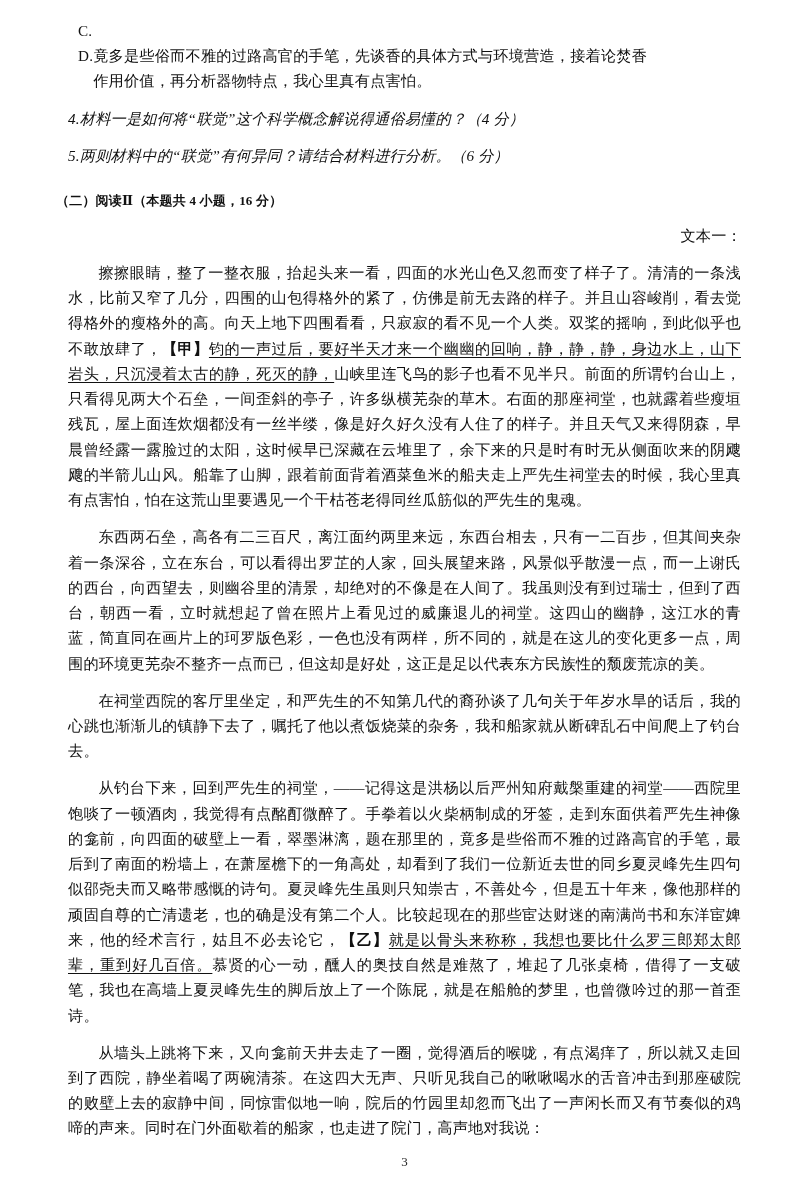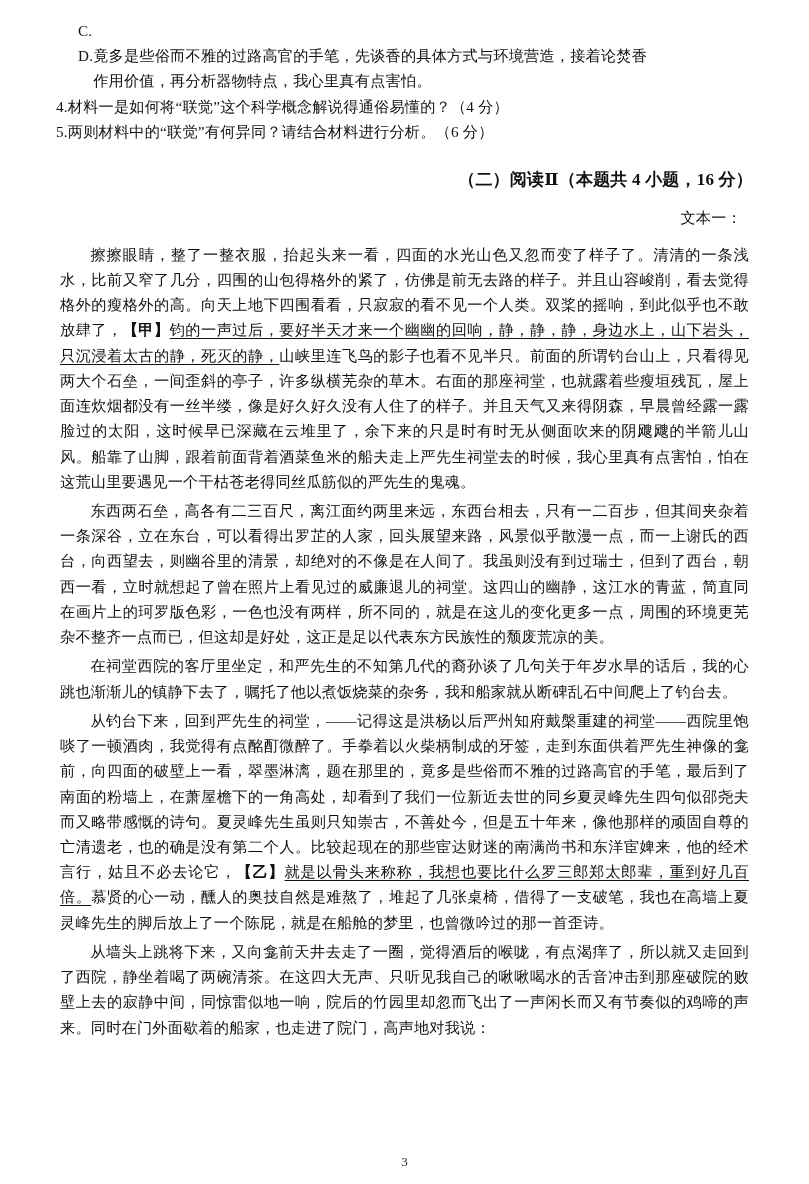--- a/index.html
+++ b/index.html
@@ -38,40 +38,40 @@
   .choice .ctext {
     flex: 1 1 auto;
     text-align: justify;
     text-justify: inter-ideograph;
   }
   .choice .ctext .l2 {
     display: block;
     text-indent: 0;
   }
   .qline {
-    margin: 0;
+    margin: 12px;
     text-align: justify;
     text-justify: inter-ideograph;
+    font-style: italic;
   }
   .section-title {
     font-weight: bold;
-    font-size: 17px;
+    font-size: 13px;
     margin-top: 22px;
     margin-bottom: 0;
-    text-align: right;
   }
   .subline {
     margin: 0;
   }
   .label-line {
     margin: 11px;
     text-align: right;
   }
   p.para {
-    margin: 4px;
+    margin: 12px;
     text-indent: 2em;
     text-align: justify;
     text-justify: inter-ideograph;
   }
   .u {
     text-decoration: underline;
     text-underline-offset: 3px;
   }
   .brk {
     font-weight: bold;

